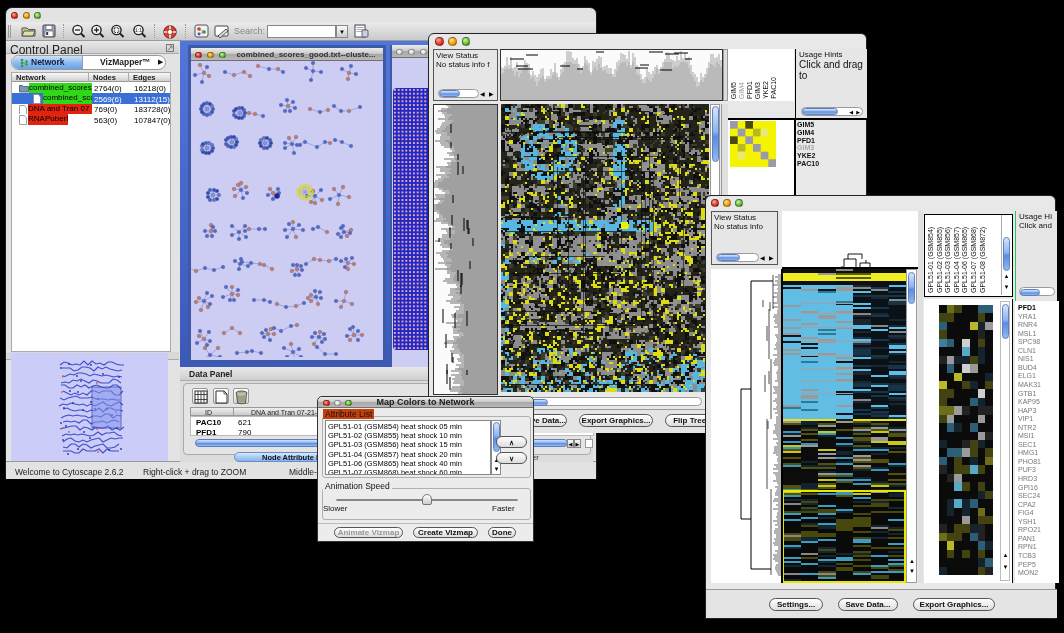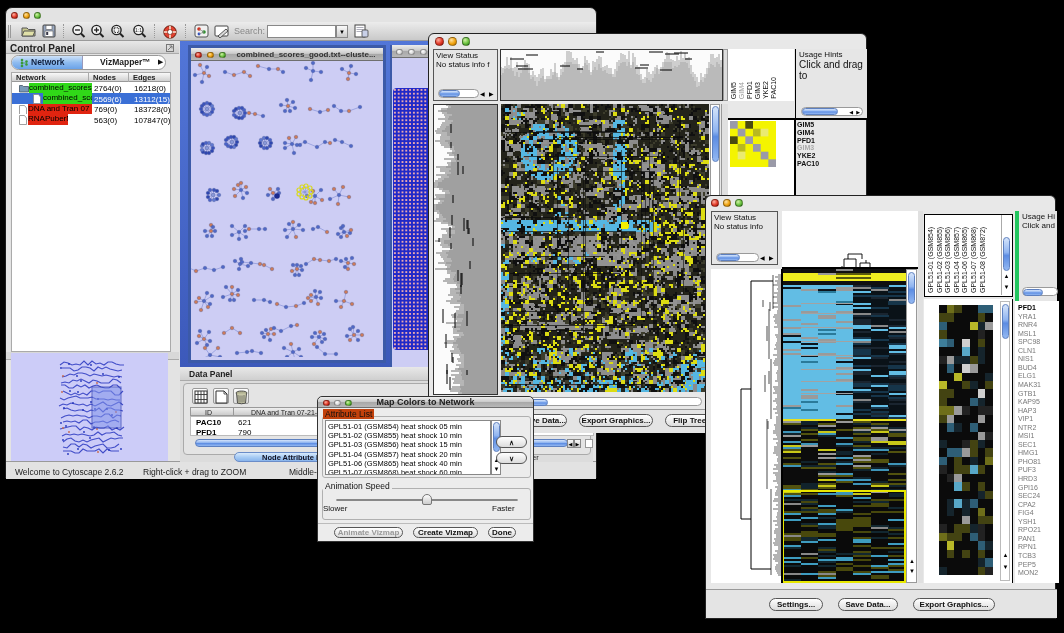--- a/index.html
+++ b/index.html
@@ -74,21 +74,21 @@
         <rect x="8" y="6" width="6" height="7" rx="1" fill="#c8d0e8" stroke="#444" stroke-width=".8"></rect>
       </svg></div>
     <div class="a" style="left:2px;top:17px;width:3px;height:13px;border-left:1px solid #999;border-right:1px solid #999"></div>
     <div class="a" style="left:57px;top:16px;height:14px;border-left:1px dotted #999"></div>
     <div class="a" style="left:148px;top:16px;height:14px;border-left:1px dotted #999"></div>
     <div class="a" style="left:179px;top:16px;height:14px;border-left:1px dotted #999"></div>
     <div class="a" style="left:228px;top:18px;font-size:9px;color:#888">Search:</div>
     <div class="a" style="left:261px;top:17px;width:69px;height:13px;background:#fff;border:1px solid #888"></div>
     <div class="a" style="left:330px;top:17px;width:12px;height:13px;background:linear-gradient(#fafafa,#ccc);border:1px solid #888;font-size:6px;text-align:center;line-height:12px">▼</div>
     <div class="a" style="left:0;top:33px;width:173px;height:13px;background:linear-gradient(#e8e8e8,#cfcfcf);border-bottom:1px solid #aaa">
-      <span style="position:absolute;left:4px;top:2px;font-size:10px;font-weight:bold;color:#222">Control Panel</span>
+      <span style="position:absolute;left:4px;top:2px;font-size:12px;font-weight:normal;color:#222">Control Panel</span>
       <svg style="position:absolute;right:5px;top:3px" width="8" height="8">
         <rect x="0.5" y="0.5" width="7" height="7" fill="none" stroke="#777"></rect>
         <path d="M2 6L6 2M6 2H3.5M6 2V4.5" stroke="#777" fill="none"></path>
       </svg>
     </div>
     <div class="a" style="left:5px;top:47px;width:155px;height:15px;background:#fff;border:1px solid #999;border-radius:8px">
       <div class="a" style="left:0;top:0;width:71px;height:13px;background:linear-gradient(#cfe2f8,#8fbcf0 50%,#6aa2e8);border-radius:7px 0 0 7px;border-right:1px solid #99b">
         <span style="position:absolute;left:19px;top:1px;font-size:8.5px;font-weight:bold;color:#102040">Network</span>
         <svg style="position:absolute;left:8px;top:2px" width="9" height="10" viewBox="0 0 9 10">
           <circle cx="2" cy="2" r="1.3" fill="#3a9a3a"></circle>
@@ -1085,21 +1085,21 @@
           <path d="M0.0 33.8h7.7v8.4h-7.7z" fill="#3e7e9a"></path>
           <path d="M23.1 33.8h7.7v8.4h-7.7zM23.1 59.1h7.7v8.4h-7.7zM38.6 84.4h7.7v8.4h-7.7z" fill="#cfcfcf"></path>
           <path d="M23.1 42.2h7.7v8.4h-7.7zM30.9 160.3h7.7v8.4h-7.7zM15.4 177.2h7.7v8.4h-7.7zM15.4 194.1h7.7v8.4h-7.7z" fill="#58a8c8"></path>
         </svg></div>
       <div class="a" style="left:76px;top:2px;width:10px;height:280px;background:#fff;border:1px solid #bbb">
         <div class="athumb a" style="left:0.5px;top:2px;width:7px;height:35px"></div>
         <div class="a" style="left:1.5px;top:250px;font-size:6px">▲</div>
         <div class="a" style="left:1.5px;top:262px;font-size:6px">▼</div>
       </div>
     </div>
-    <div class="a" style="left:309px;top:15px;width:42px;height:90px;background:#e6e6e6;border-left:4px solid #22c55e">
+    <div class="a" style="left:309px;top:15px;width:42px;height:90px;background:#e6e6e6;border-left:1px solid #22c55e">
       <span class="a" style="left:3px;top:1px;font-size:8px;color:#111">Usage Hi</span>
       <span class="a" style="left:3px;top:9.5px;font-size:8px;color:#111">Click and</span>
       <div class="track a" style="left:3px;top:76px;width:36px;height:9px">
         <div class="athumb a" style="left:0;top:0.5px;width:20px;height:7px"></div>
       </div>
     </div>
     <div class="a" style="left:309px;top:105px;width:44px;height:282px;background:#fff">
       <span class="a" style="left:3px;top:3.0px;font-size:7px;color:#000;font-weight:bold">PFD1</span>
       <span class="a" style="left:3px;top:11.55px;font-size:7px;color:#787878">YRA1</span>
       <span class="a" style="left:3px;top:20.1px;font-size:7px;color:#787878">RNR4</span>

